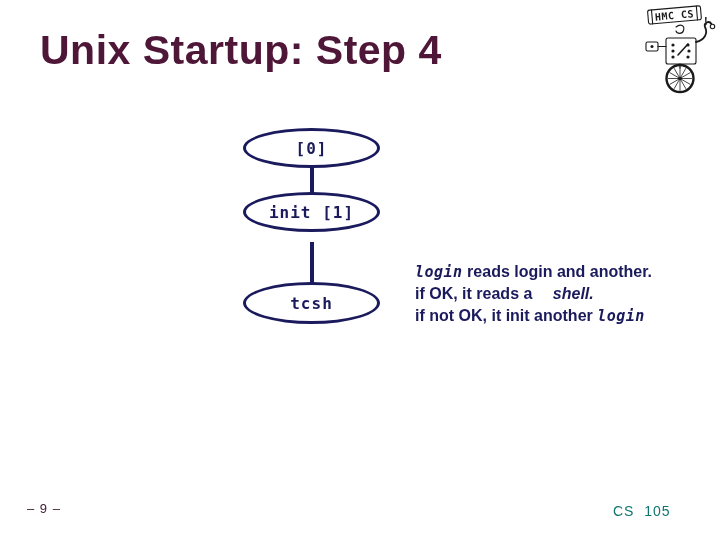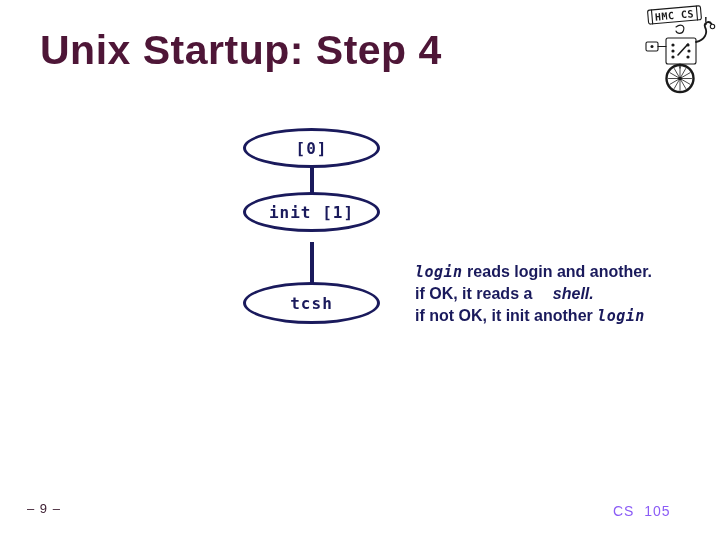--- a/index.html
+++ b/index.html
@@ -95,21 +95,21 @@
     letter-spacing: 1px;
     color: #3f2134;
     white-space: pre;
   }
   .footer-right {
     position: absolute;
     left: 613px;
     top: 503px;
     font-size: 14px;
     letter-spacing: 1px;
-    color: #8b5cf6;
+    color: #0f766e;
     white-space: pre;
   }
 </style>
 </head>
 <body>
 
 <div class="slide">
 
   <div class="title">Unix Startup: Step 4</div>
 

